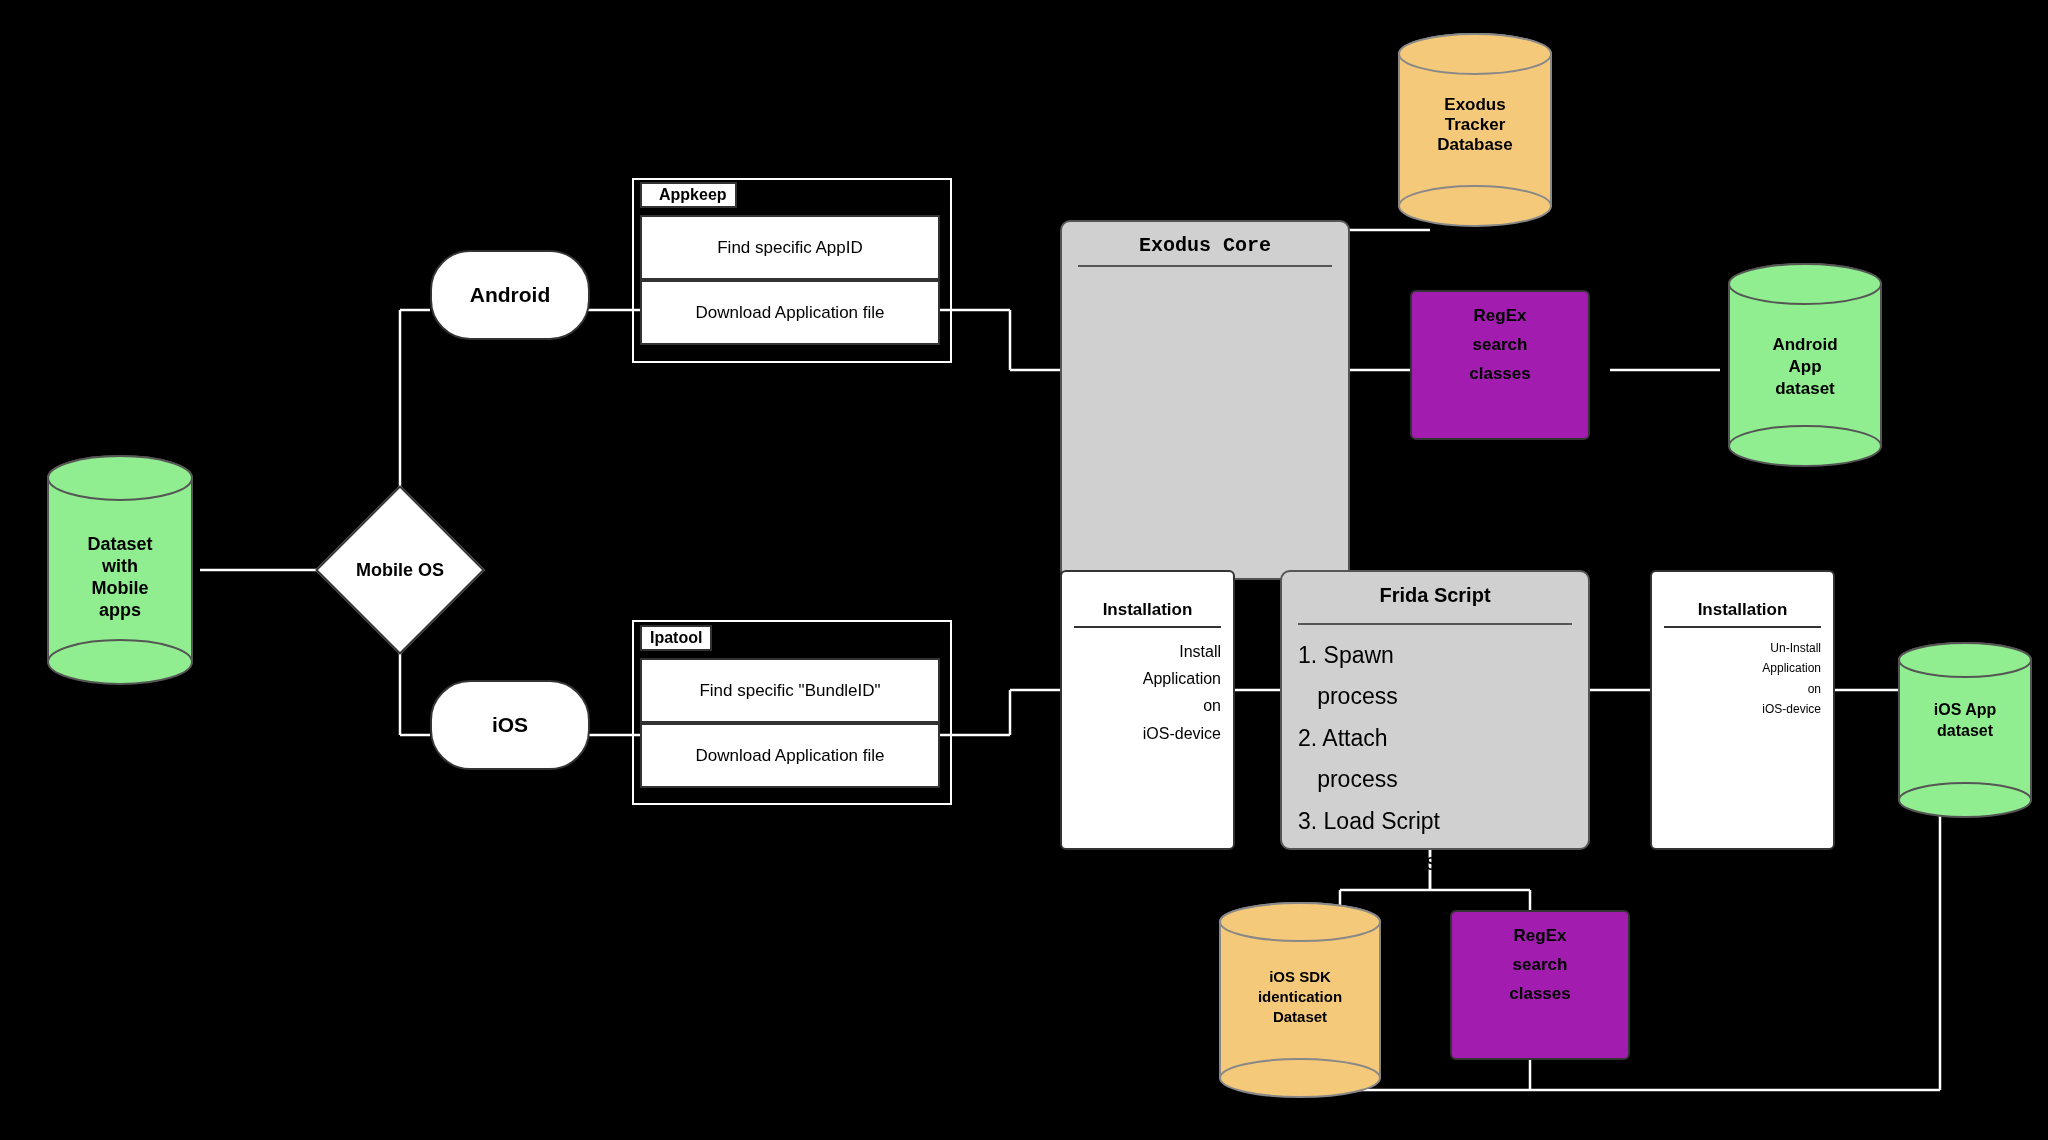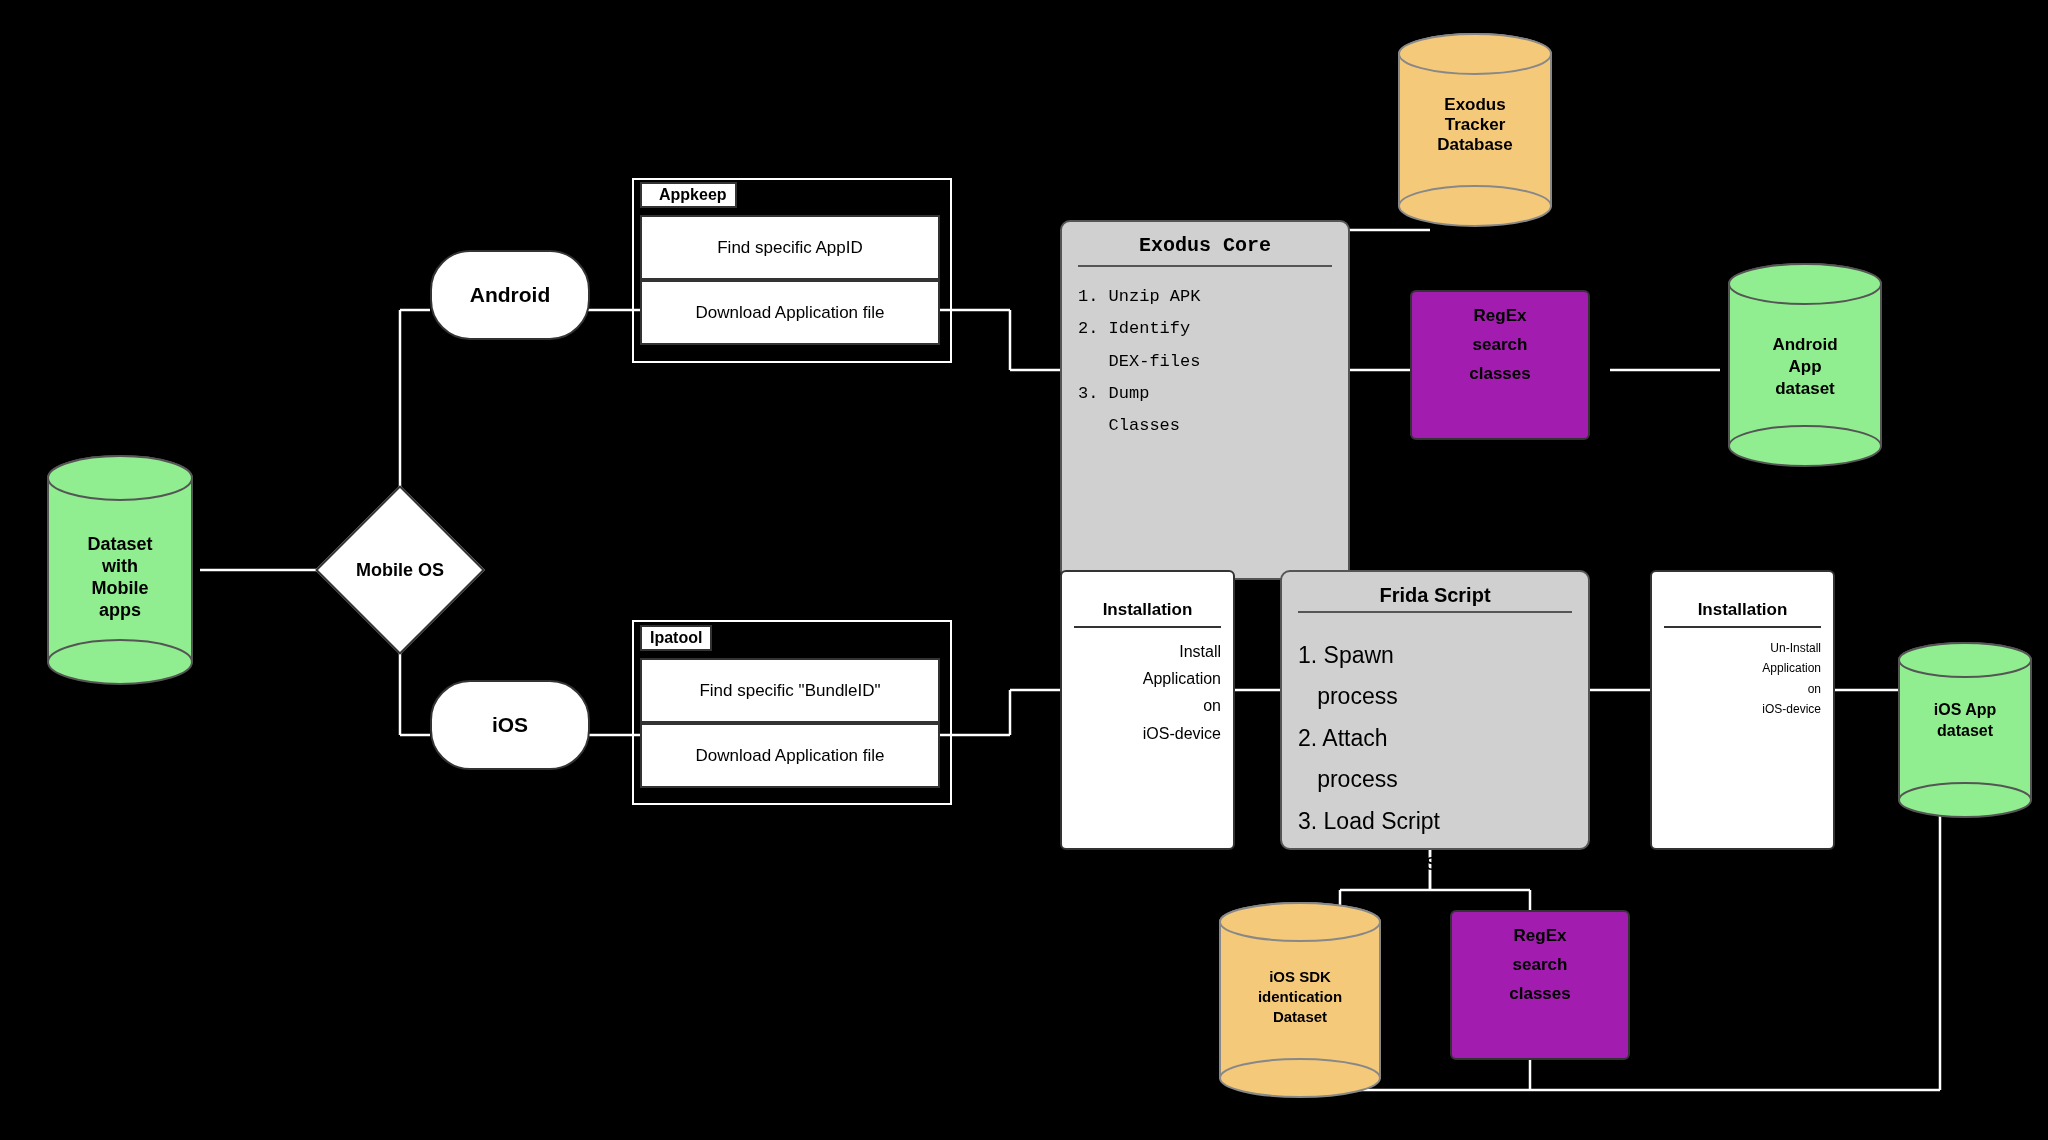--- a/index.html
+++ b/index.html
@@ -230,25 +230,20 @@
 <div class="shape rect" style="left:640px; top:723px; width:300px; height:65px;">
   <span class="text-md">Download Application file</span>
 </div>
 
 <div style="position:absolute; left:632px; top:620px; width:320px; height:185px; border:2px solid #fff; pointer-events:none;"></div>
 
 <div class="exodus-box" style="left:1060px; top:220px; width:290px; height:360px;font-family:Liberation Mono, monospace;">
   <div style="text-align:center; font-size:20px; font-weight:bold; margin-bottom:14px; border-bottom:2px solid #555; padding-bottom:8px;">
     <span>Exodus Core</span>
   </div>
-  <p style="font-size:17px; line-height:1.9;">
-    1. Unzip APK<br>
-    2. Identify<br>&nbsp;&nbsp;&nbsp;DEX-files<br>
-    3. Dump<br>&nbsp;&nbsp;&nbsp;Classes
-  </p>
 </div>
 
 <div class="cylinder" style="left:1390px; top:30px; width:170px; height:200px;">
   <svg width="170" height="200" viewBox="0 0 170 200" xmlns="http://www.w3.org/2000/svg">
     <ellipse cx="85" cy="24" rx="76" ry="20" fill="#f5c97a" stroke="#888" stroke-width="2"></ellipse>
     <rect x="9" y="24" width="152" height="152" fill="#f5c97a" stroke="#888" stroke-width="2"></rect>
     <ellipse cx="85" cy="176" rx="76" ry="20" fill="#f5c97a" stroke="#888" stroke-width="2"></ellipse>
     <ellipse cx="85" cy="24" rx="76" ry="20" fill="#f5c97a" stroke="#888" stroke-width="2"></ellipse>
     <text x="85" y="80" text-anchor="middle" font-family="Arial" font-size="17" font-weight="bold" fill="#000">Exodus</text>
     <text x="85" y="100" text-anchor="middle" font-family="Arial" font-size="17" font-weight="bold" fill="#000">Tracker</text>
@@ -275,21 +270,21 @@
 <div class="install-box" style="left:1060px; top:570px; width:175px; height:280px;">
   <div style="text-align:center; font-size:17px; font-weight:bold; border-bottom:2px solid #333; margin-bottom:10px; padding-bottom:6px;">
     <span>Installation</span>
   </div>
   <p style="font-size:16px; line-height:1.7; text-align:right;">
     Install<br>Application<br>on<br>iOS-device
   </p>
 </div>
 
 <div class="frida-box" style="left:1280px; top:570px; width:310px; height:280px;">
-  <div style="text-align:center; font-size:20px; font-weight:bold; border-bottom:2px solid #555; margin-bottom:22px; padding-bottom:4px;">
+  <div style="text-align:center; font-size:20px; font-weight:bold; border-bottom:2px solid #555; margin-bottom:10px; padding-bottom:16px;">
     <span>Frida Script</span>
   </div>
   <p style="font-size:23px; line-height:1.8;">
     1. Spawn<br>&nbsp;&nbsp;&nbsp;process<br>
     2. Attach<br>&nbsp;&nbsp;&nbsp;process<br>
     3. Load Script<br>
     4. Dump Classes
   </p>
 </div>
 

